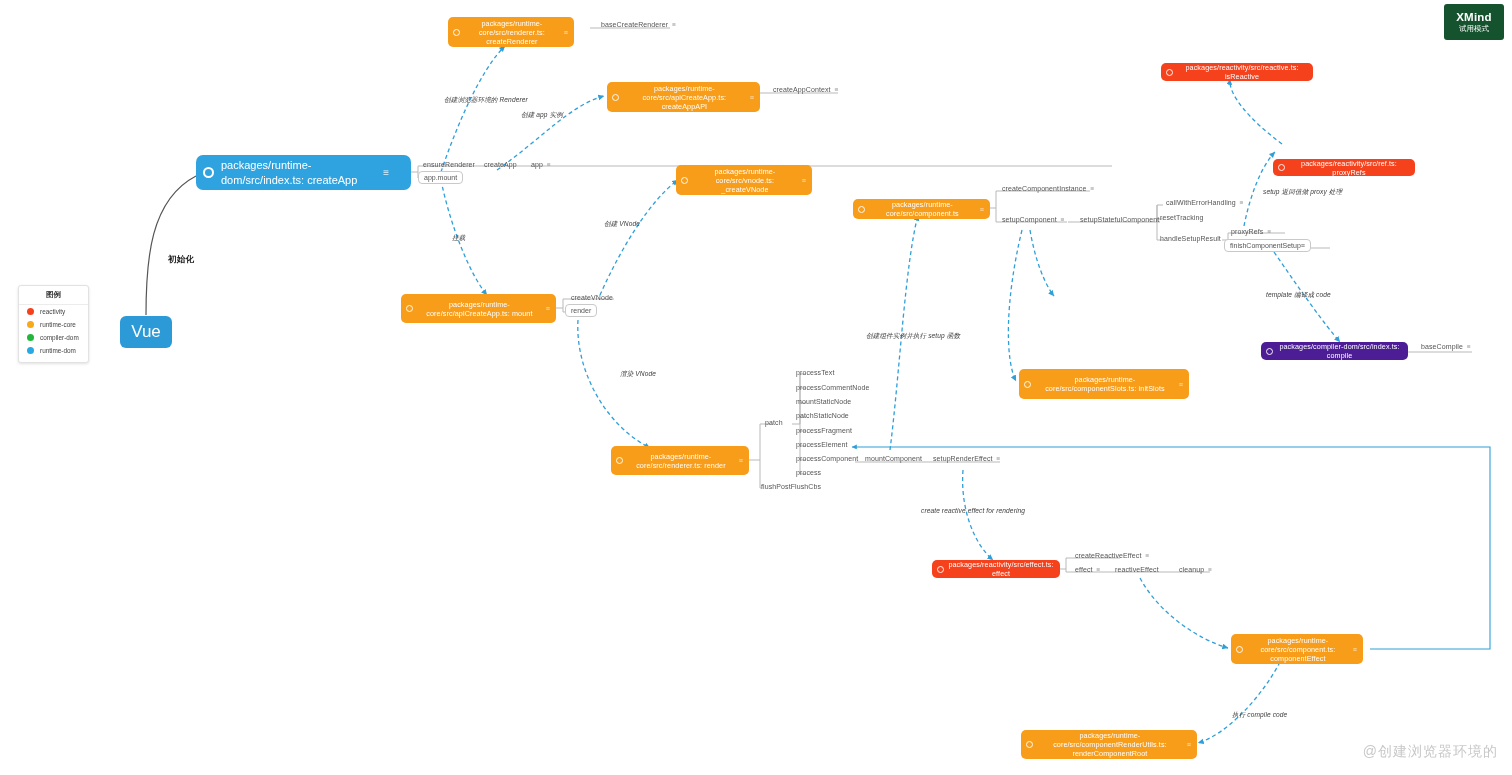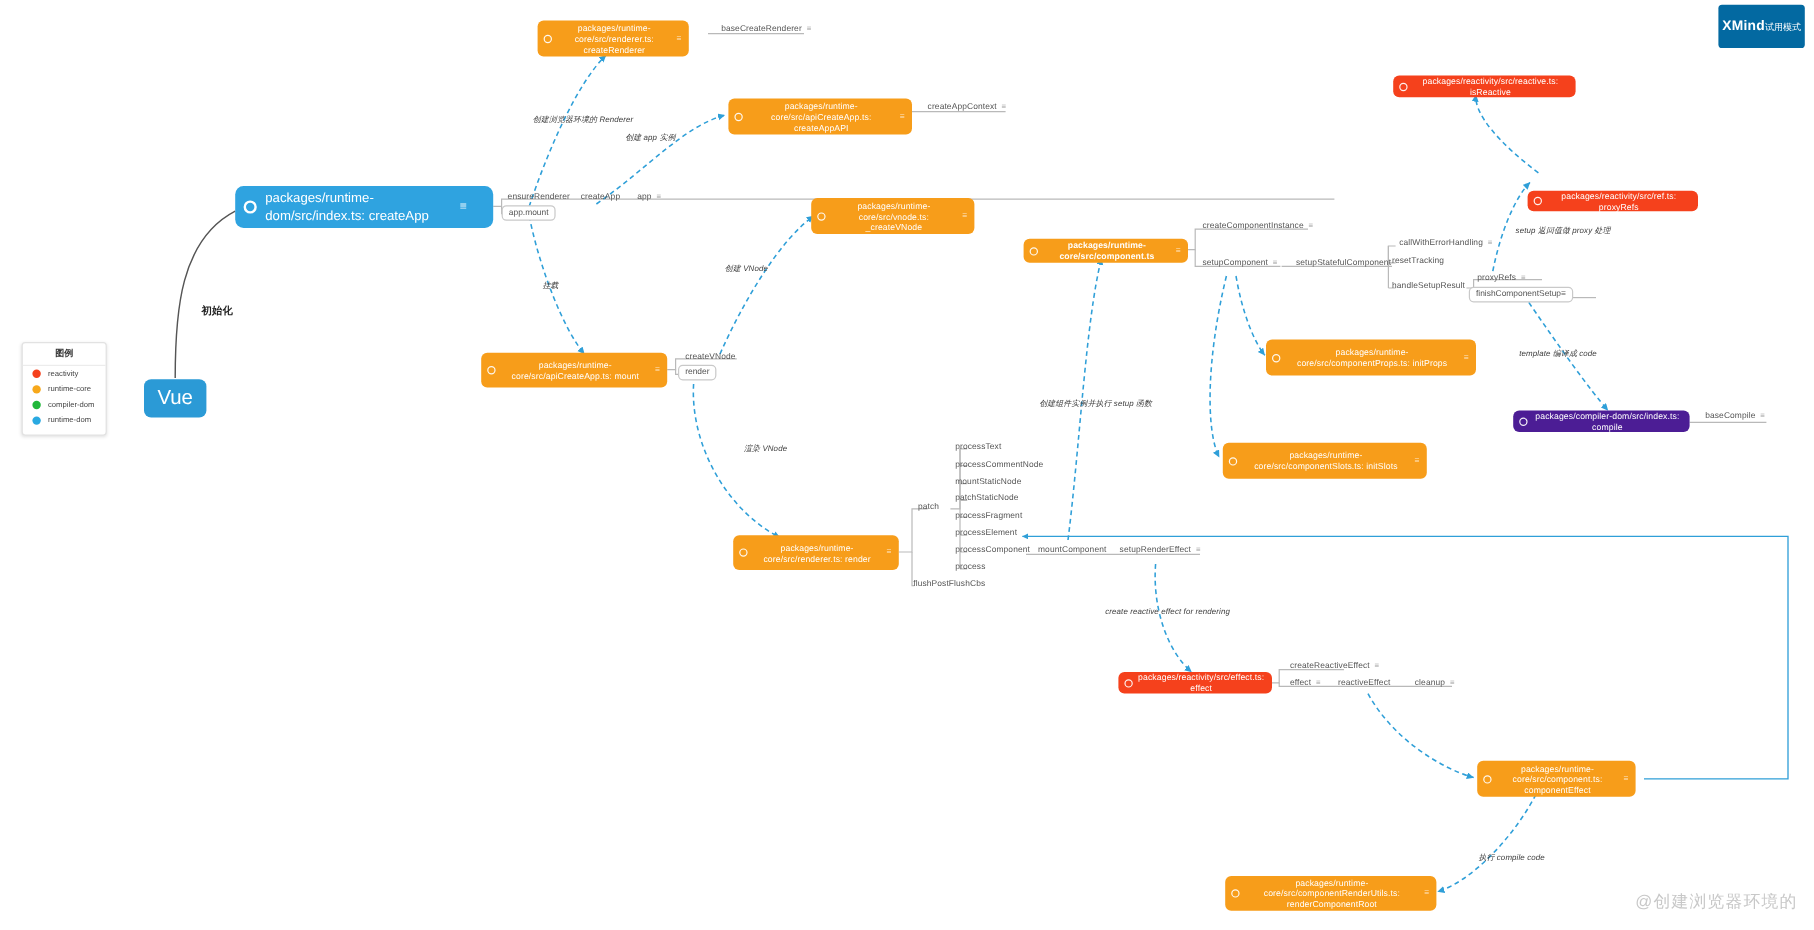--- a/index.html
+++ b/index.html
@@ -149,26 +149,26 @@
   }
   #legend .ldot {
     width: 7px; height: 7px; border-radius: 50%;
     margin-right: 6px; flex: 0 0 auto;
   }
 
   
   #xmind-badge {
     position: absolute;
     right: 8px; top: 4px;
-    width: 72px; height: 36px;
-    background: #0369a1;
+    width: 60px; height: 36px;
+    background: #14532d;
     border-radius: 3px;
     color: #fff;
     z-index: 9;
-    display: flex; flex-direction: row;
+    display: flex; flex-direction: column;
     align-items: center; justify-content: center;
   }
   #xmind-badge .xm-name { font-size: 11.5px; font-weight: bold; letter-spacing: .2px; }
   #xmind-badge .xm-sub { font-size: 7.5px; margin-top: 1px; }
 
   #watermark {
     position: absolute;
     right: 14px; bottom: 14px;
     color: #c8c8c8;
     font-size: 14px;
@@ -295,31 +295,26 @@
     <span class="ntext">packages/runtime-core/src/vnode.ts: _createVNode</span>
     <span class="nmenu">≡</span>
   </div>
 
   <div class="node orange" style="left:611px; top:446px; width:138px; height:29px;">
     <span class="bullet"></span>
     <span class="ntext">packages/runtime-core/src/renderer.ts: render</span>
     <span class="nmenu">≡</span>
   </div>
 
-  <div class="node orange" style="left:853px; top:199px; width:137px; height:20px;font-weight:bold;">
+  <div class="node orange" style="left:853px; top:199px; width:137px; height:20px;">
     <span class="bullet"></span>
     <span class="ntext">packages/runtime-core/src/component.ts</span>
     <span class="nmenu">≡</span>
   </div>
 
-  <div class="node orange" style="left:1055px; top:283px; width:175px; height:30px;">
-    <span class="bullet"></span>
-    <span class="ntext">packages/runtime-core/src/componentProps.ts: initProps</span>
-    <span class="nmenu">≡</span>
-  </div>
 
   <div class="node orange" style="left:1019px; top:369px; width:170px; height:30px;">
     <span class="bullet"></span>
     <span class="ntext">packages/runtime-core/src/componentSlots.ts: initSlots</span>
     <span class="nmenu">≡</span>
   </div>
 
   <div class="node red" style="left:1161px; top:63px; width:152px; height:18px;">
     <span class="bullet"></span>
     <span class="ntext">packages/reactivity/src/reactive.ts: isReactive</span>

